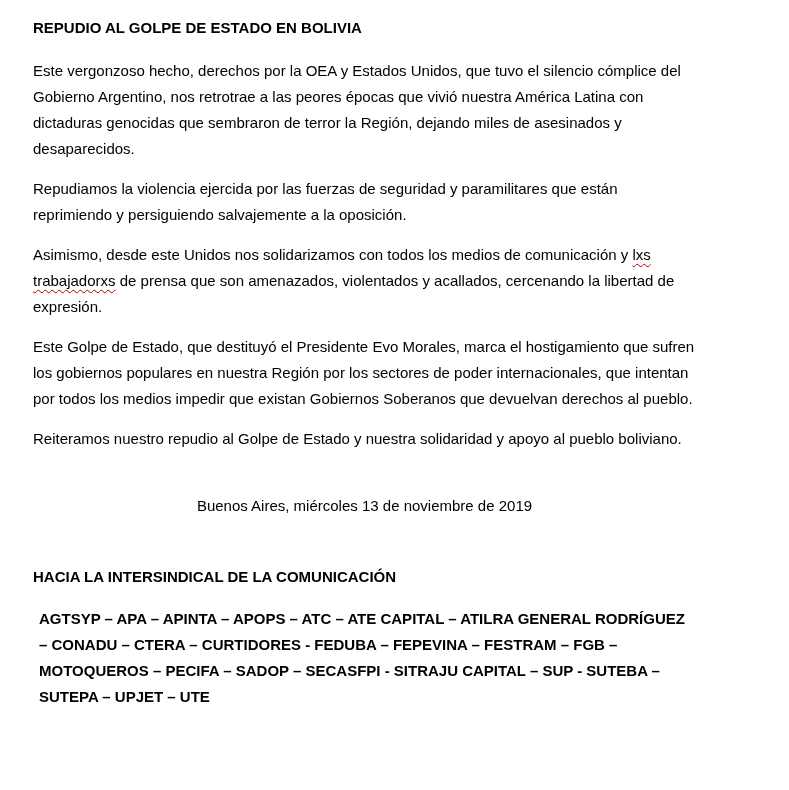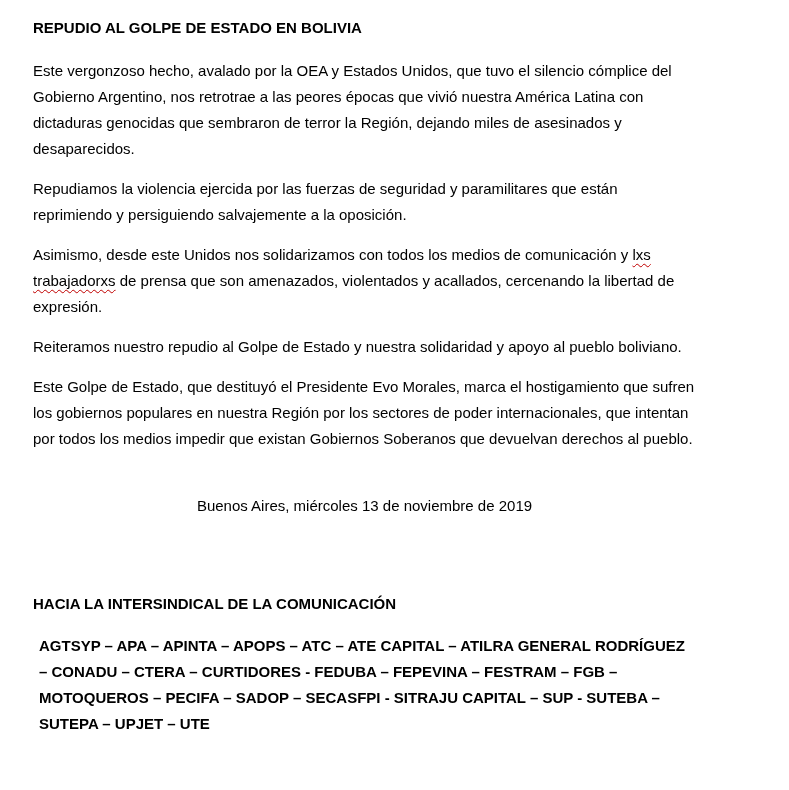--- a/index.html
+++ b/index.html
@@ -39,44 +39,44 @@
   }
   .dateline {
     margin-top: 41px;
     margin-bottom: 0;
     text-align: center;
   }
   .sig-heading {
     font-size: 15px;
     font-weight: 700;
     line-height: 26px;
-    margin: 72px 0 16px 0;
+    margin: 45px 0 16px 0;
   }
   .orgs {
     font-weight: 700;
     margin: 6px;
   }
 </style>
 </head>
 <body>
 
 <div class="page">
 
   <h1 class="doc-title">REPUDIO AL GOLPE DE ESTADO EN BOLIVIA</h1>
 
 
-  <p class="para">Este vergonzoso hecho, avalado por la OEA y Estados Unidos, que tuvo el silencio cómplice del Gobierno Argentino, nos retrotrae a las peores épocas que vivió nuestra América Latina con dictaduras genocidas que sembraron de terror la Región, dejando miles de asesinados y desaparecidos.</p>
+  <p class="para">Este vergonzoso hecho, derechos por la OEA y Estados Unidos, que tuvo el silencio cómplice del Gobierno Argentino, nos retrotrae a las peores épocas que vivió nuestra América Latina con dictaduras genocidas que sembraron de terror la Región, dejando miles de asesinados y desaparecidos.</p>
 
   <p class="para">Repudiamos la violencia ejercida por las fuerzas de seguridad y paramilitares que están reprimiendo y persiguiendo salvajemente a la oposición.</p>
 
   <p class="para"><span>Asimismo, desde este Unidos nos solidarizamos con todos los medios de comunicación y </span><span class="spellcheck">lxs</span><span> </span><span class="spellcheck">trabajadorxs</span><span> de prensa que son amenazados, violentados y acallados, cercenando la libertad de expresión.</span></p>
 
+  <p class="para">Este Golpe de Estado, que destituyó el Presidente Evo Morales, marca el hostigamiento que sufren los gobiernos populares en nuestra Región por los sectores de poder internacionales, que intentan por todos los medios impedir que existan Gobiernos Soberanos que devuelvan derechos al pueblo.</p>
+
   <p class="para">Reiteramos nuestro repudio al Golpe de Estado y nuestra solidaridad y apoyo al pueblo boliviano.</p>
-
-  <p class="para">Este Golpe de Estado, que destituyó el Presidente Evo Morales, marca el hostigamiento que sufren los gobiernos populares en nuestra Región por los sectores de poder internacionales, que intentan por todos los medios impedir que existan Gobiernos Soberanos que devuelvan derechos al pueblo.</p>
 
   <p class="para dateline">Buenos Aires, miércoles 13 de noviembre de 2019</p>
 
   <h2 class="sig-heading">HACIA LA INTERSINDICAL DE LA COMUNICACIÓN</h2>
 
   <p class="para orgs">AGTSYP – APA – APINTA – APOPS – ATC – ATE CAPITAL – ATILRA GENERAL RODRÍGUEZ – CONADU – CTERA – CURTIDORES - FEDUBA – FEPEVINA – FESTRAM – FGB – MOTOQUEROS – PECIFA – SADOP – SECASFPI - SITRAJU CAPITAL – SUP - SUTEBA – SUTEPA – UPJET – UTE</p>
 
 </div>
 
 </body></html>

